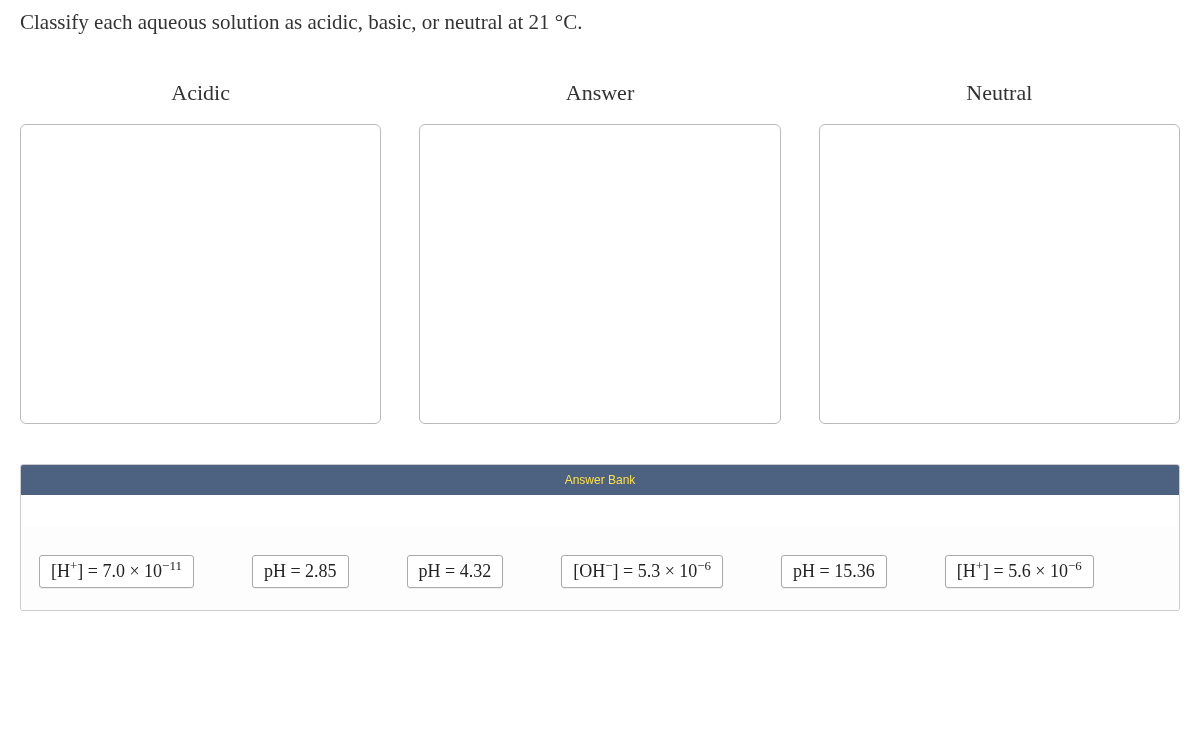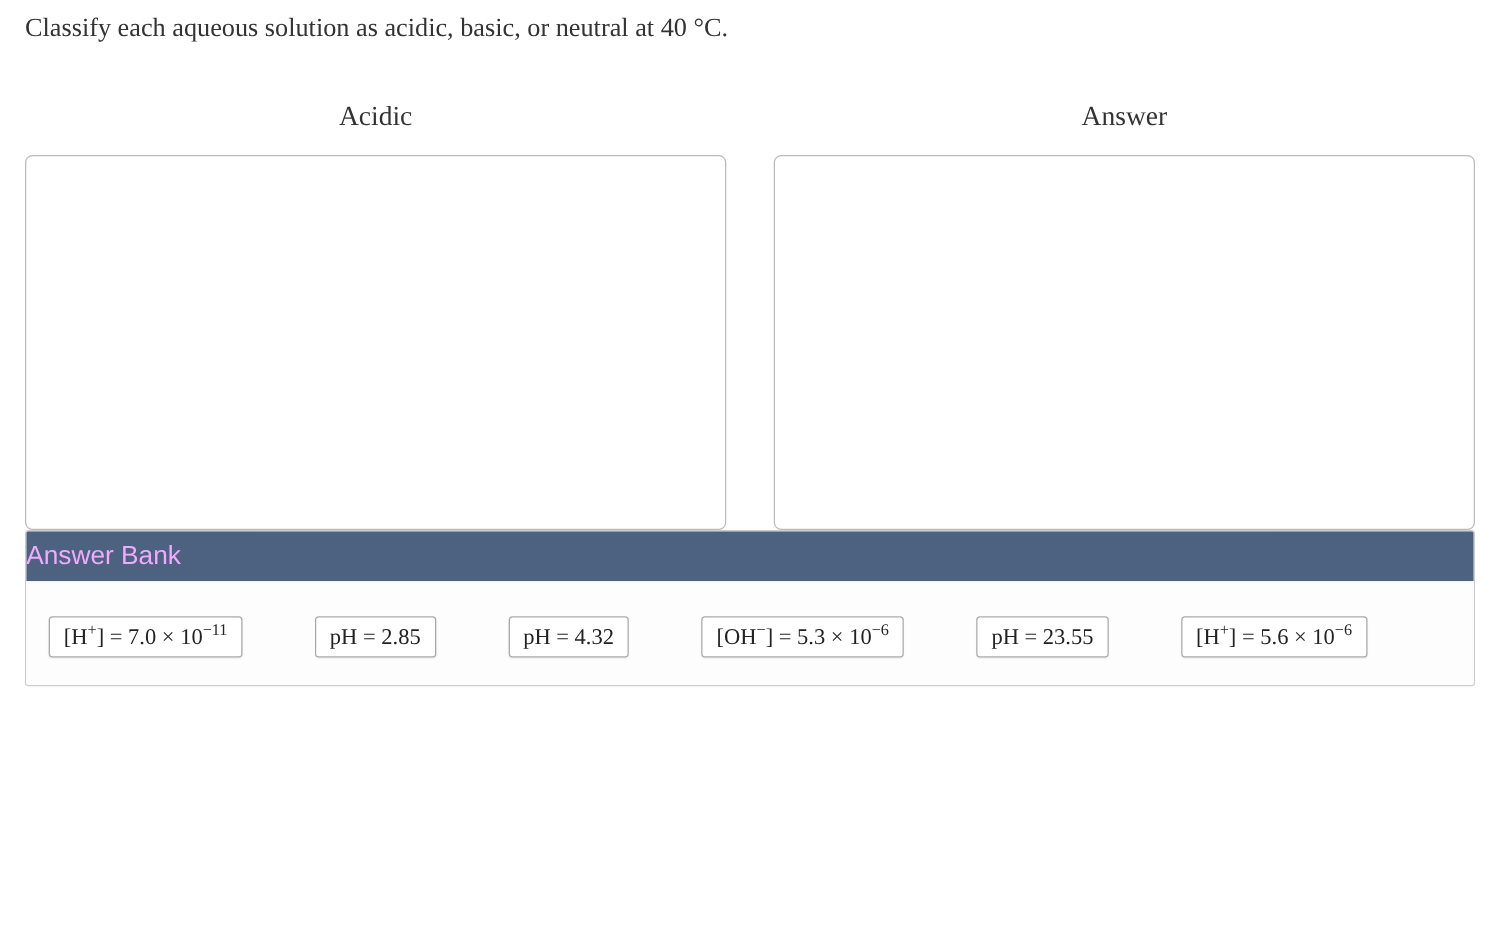--- a/index.html
+++ b/index.html
@@ -14,20 +14,21 @@
       color: #333;
     }
     .question-text {
       font-size: 21px;
       color: #333;
       margin-bottom: 45px;
     }
     .categories-row {
       display: flex;
       gap: 38px;
+      margin-bottom: 40px;
       justify-content: flex-end;
     }
     .category {
       flex: 1;
       display: flex;
       flex-direction: column;
       align-items: center;
     }
     .category-label {
       font-size: 22px;
@@ -41,32 +42,34 @@
       border-radius: 6px;
       background: #ffffff;
     }
     .answer-bank-container {
       border: 1px solid #ccc;
       border-radius: 3px;
       overflow: hidden;
     }
     .answer-bank-header {
       background: #4d6281;
-      color: #f0abfc;
+      color: #fde047;
+      text-align: center;
       padding: 8px 0;
       font-family: Arial, sans-serif;
-      font-size: 21px;
+      font-size: 12px;
     }
     .answer-bank-body {
       padding: 28px 18px 22px 18px;
       background: #fdfdfd;
       display: flex;
       flex-wrap: wrap;
       gap: 40px 58px;
       align-items: center;
+      margin-top: 32px;
     }
     .answer-item {
       border: 1px solid #aaa;
       border-radius: 3px;
       padding: 5px 11px;
       background: #ffffff;
       font-size: 18px;
       color: #222;
       cursor: move;
       white-space: nowrap;
@@ -74,36 +77,40 @@
     }
     sup {
       font-size: 0.72em;
       vertical-align: super;
       line-height: 0;
     }
   </style>
 </head>
 <body>
 
-<div class="question-text">Classify each aqueous solution as acidic, basic, or neutral at 40 °C.</div>
+<div class="question-text">Classify each aqueous solution as acidic, basic, or neutral at 21 °C.</div>
 
 <div class="categories-row">
   <div class="category">
     <div class="category-label">Acidic</div>
     <div class="drop-zone"></div>
   </div>
   <div class="category">
     <div class="category-label">Answer</div>
+    <div class="drop-zone"></div>
+  </div>
+  <div class="category">
+    <div class="category-label">Neutral</div>
     <div class="drop-zone"></div>
   </div>
 </div>
 
 <div class="answer-bank-container">
   <div class="answer-bank-header">Answer Bank</div>
   <div class="answer-bank-body" id="answer-bank-body">
       <div class="answer-item">[H<sup>+</sup>] = 7.0 × 10<sup>−11</sup></div>
       <div class="answer-item">pH = 2.85</div>
       <div class="answer-item">pH = 4.32</div>
       <div class="answer-item">[OH<sup>−</sup>] = 5.3 × 10<sup>−6</sup></div>
-      <div class="answer-item">pH = 23.55</div>
+      <div class="answer-item">pH = 15.36</div>
       <div class="answer-item">[H<sup>+</sup>] = 5.6 × 10<sup>−6</sup></div>
     </div>
 </div>
 
 </body></html>

